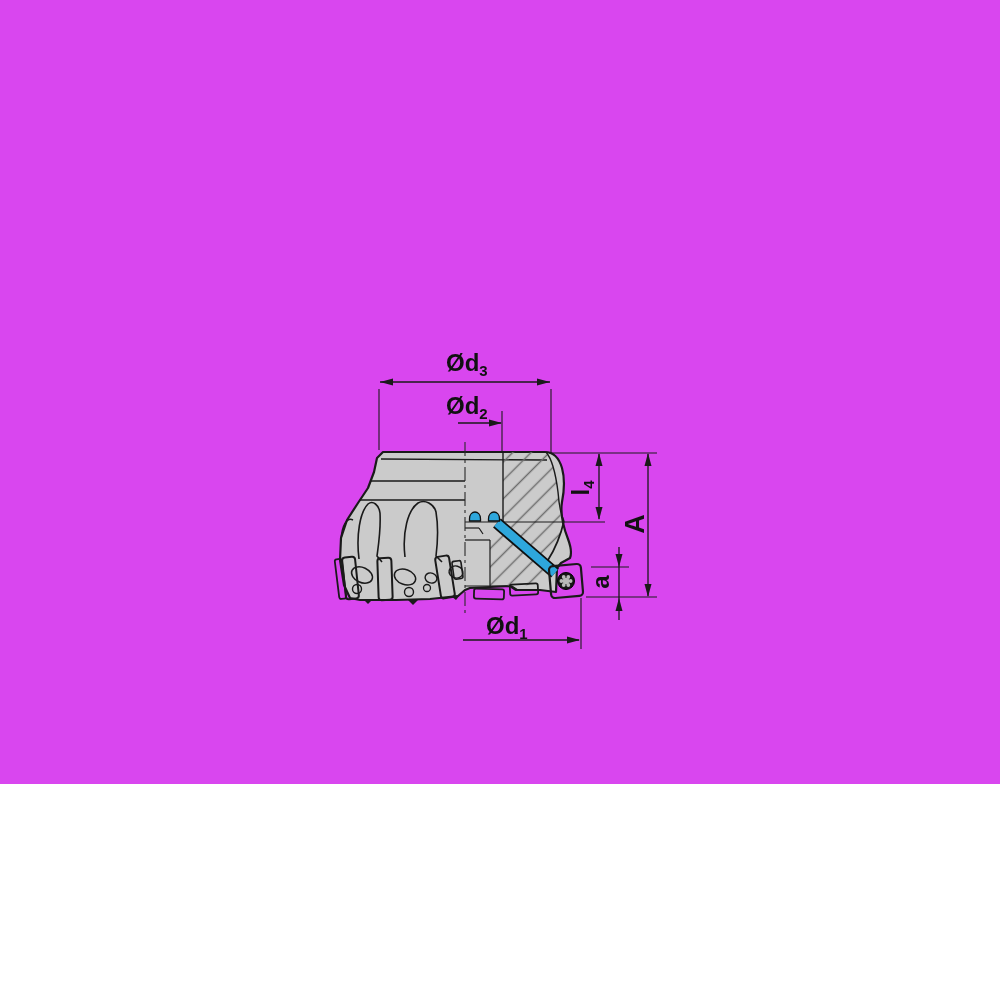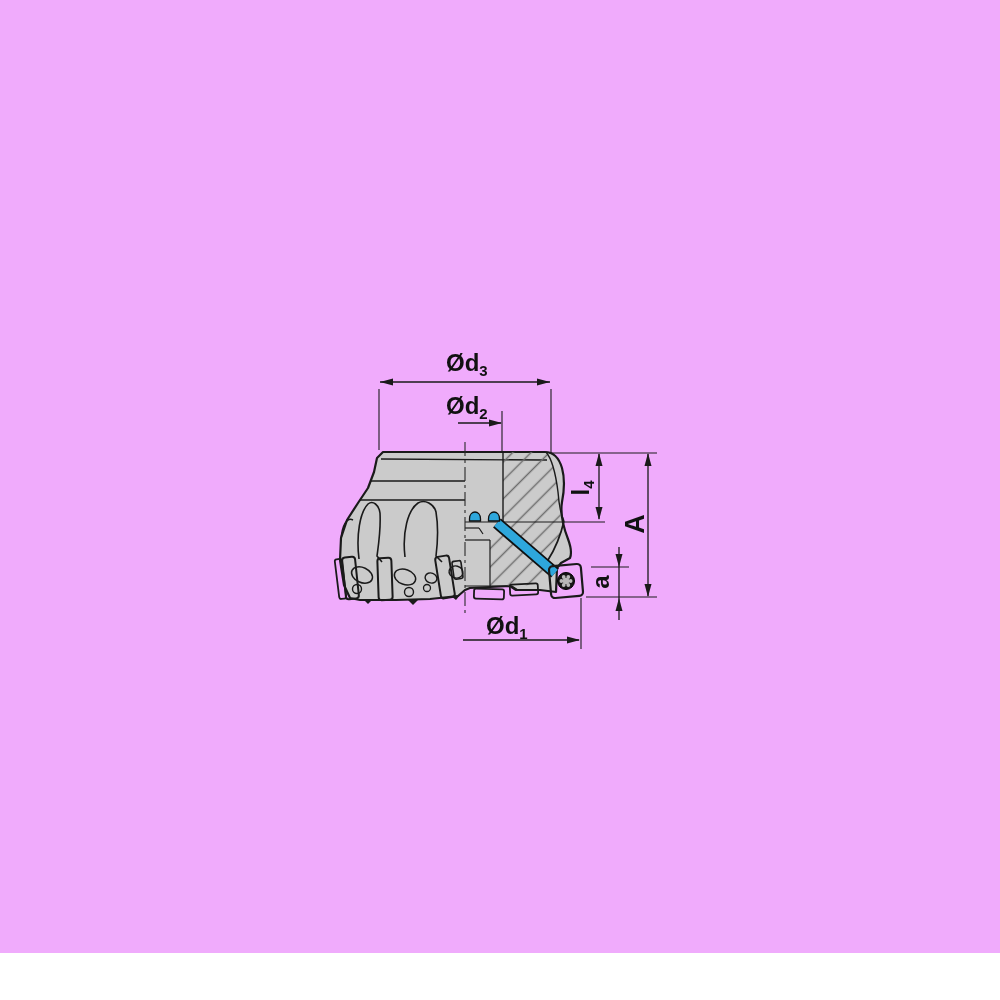--- a/index.html
+++ b/index.html
@@ -1,16 +1,16 @@
 <!DOCTYPE html>
 <html><head>
 <meta charset="utf-8">
 <style>
   html,body{margin:0;padding:0;background:#ffffff;}
-  .canvas{width:1000px;height:953px;background:#f0abfc;position:relative;overflow:hidden;}
+  .canvas{width:1000px;height:784px;background:#d946ef;position:relative;overflow:hidden;}
   svg{display:block;}
   text{font-family:"Liberation Sans","DejaVu Sans",sans-serif;font-weight:bold;fill:#111;}
   .dim{stroke:#1a1a1a;stroke-width:1.3;fill:none;}
   .ext{stroke:#1c1c1c;stroke-width:1.1;fill:none;}
   .arrow{fill:#1a1a1a;stroke:none;}
   .sil{stroke:#1a1a1a;stroke-width:2.2;stroke-linejoin:round;}
   .iline{stroke:#1a1a1a;fill:none;}
   .centerline{stroke:#2a2a2a;stroke-width:1.1;stroke-dasharray:14 4 3 4;fill:none;}
   .lbl{font-size:24px;}
   .lblA{font-size:27px;}

